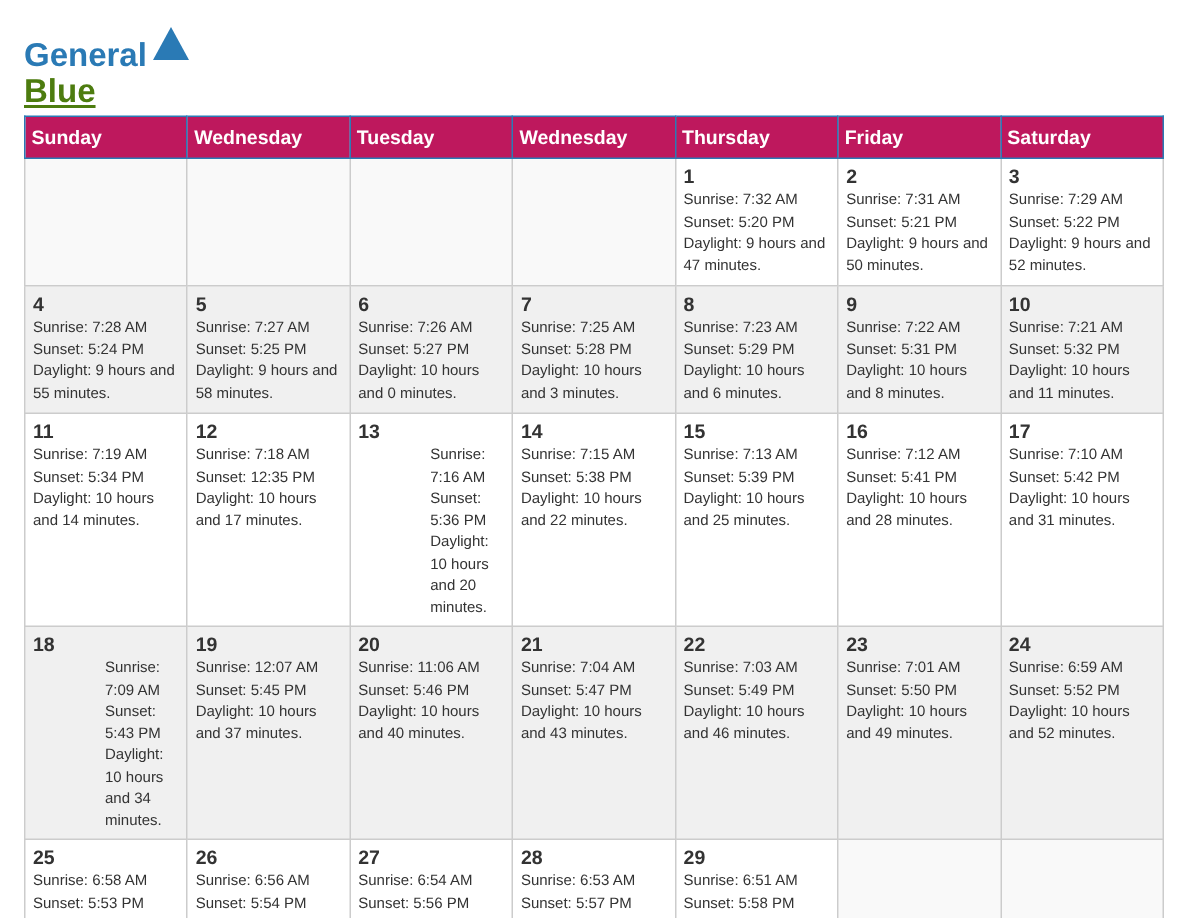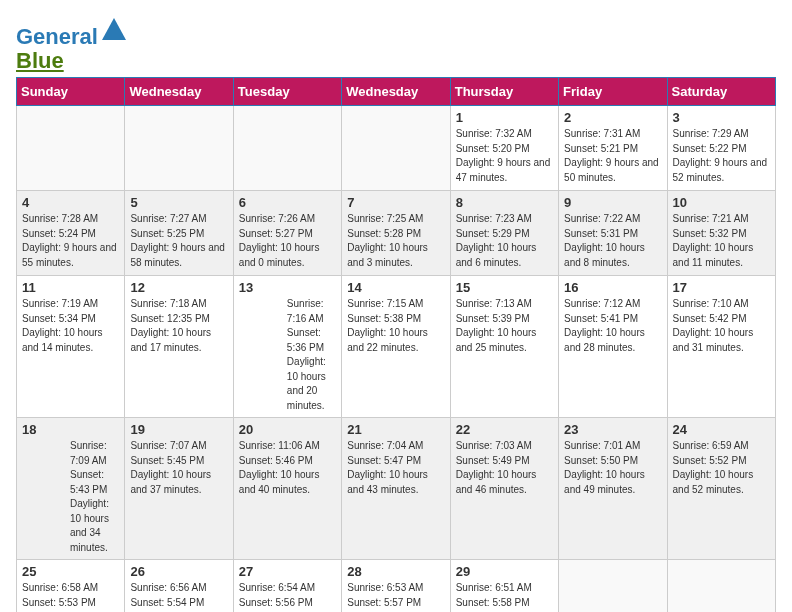--- a/index.html
+++ b/index.html
@@ -235,21 +235,21 @@
       </tr>
       <tr class="alt-row">
         <td>
           <span class="day-number">18</span>
           <div class="day-info" style="white-space: pre-line; margin-left: 48px;">Sunrise: 7:09 AM
 Sunset: 5:43 PM
 Daylight: 10 hours and 34 minutes.</div>
         </td>
         <td>
           <span class="day-number">19</span>
-          <div class="day-info" style="white-space: pre-line;">Sunrise: 7:07 AM
+          <div class="day-info" style="white-space: pre-line;">Sunrise: 12:07 AM
 Sunset: 5:45 PM
 Daylight: 10 hours and 37 minutes.</div>
         </td>
         <td>
           <span class="day-number">20</span>
           <div class="day-info" style="white-space: pre-line;">Sunrise: 11:06 AM
 Sunset: 5:46 PM
 Daylight: 10 hours and 40 minutes.</div>
         </td>
         <td>

